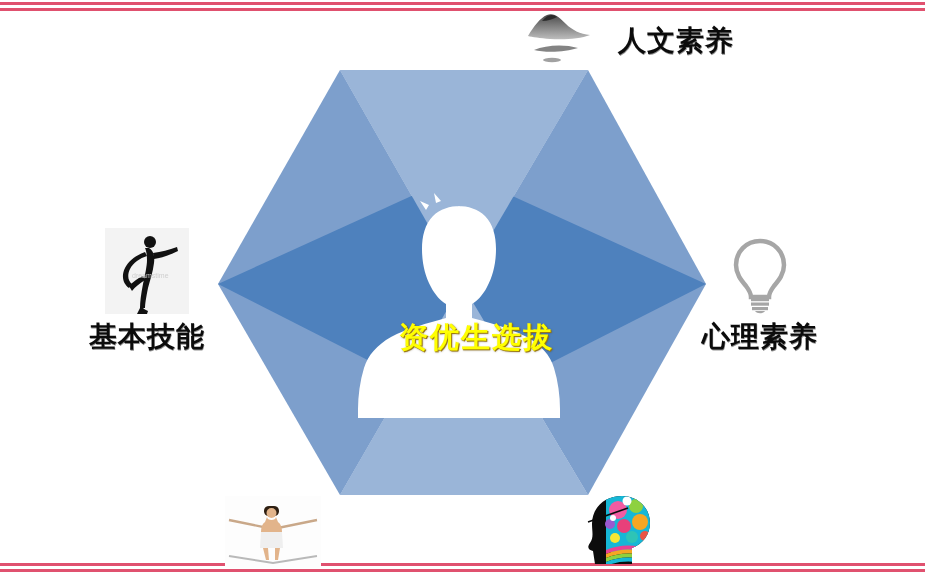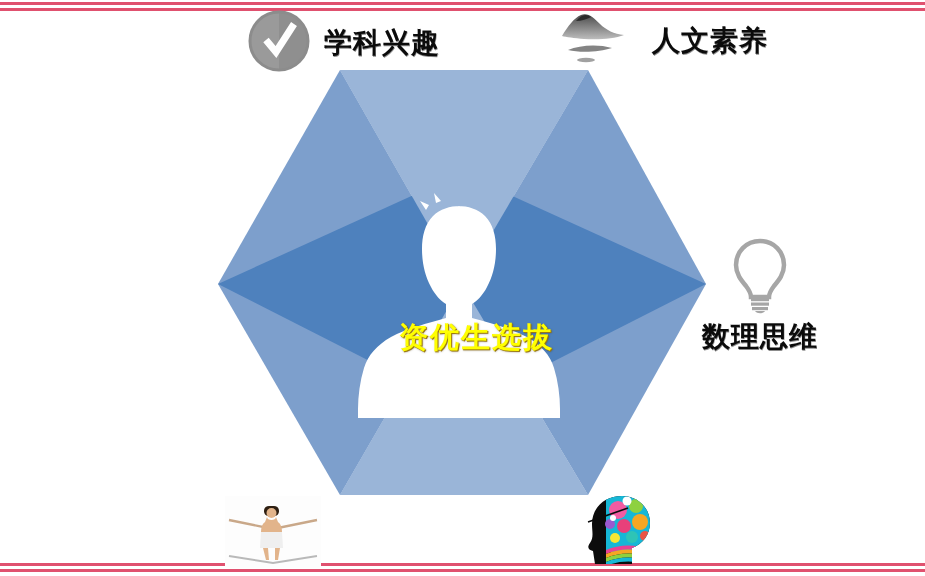--- a/index.html
+++ b/index.html
@@ -75,21 +75,21 @@
     text-shadow: 0.5px 0.5px 0 rgba(0,0,0,.45);
     letter-spacing: 1px;
   }
   .node-icon {
     flex: 0 0 auto;
     display: block;
   }
 
   
   #node-subject   { left: 246px; top: 8px;  }
-  #node-humanity  { left: 554px; top: 8px; justify-content: center;  }
+  #node-humanity  { left: 520px; top: 8px; justify-content: center;  }
   #node-skills    { left: 72px;  top: 228px; width: 150px; }
   #node-math      { left: 690px; top: 236px; width: 140px; }
   #node-psych     { left: 225px; top: 496px; }
   #node-innov     { left: 580px; top: 492px; }
 
   #node-subject .node-label  { margin-left: 12px; }
   #node-humanity .node-label { margin-left: 18px; }
   #node-psych .node-label    { margin-left: 14px; }
   #node-innov .node-label    { margin-left: 8px;  }
 
@@ -153,62 +153,68 @@
           c 0,-13 -3,-25 -11,-33
           c -7,-7 -17,-10 -27,-10
           z" transform="translate(-2,0)"></path>
         <path fill="#ffffff" d="M -36,-104 l -6,-9 l 9,4 z M -26,-111 l -2,-10 l 7,8 z"></path>
       </g>
     </svg>
   </div>
 
   <div class="center-caption">资优生选拔</div>
 
-  <div class="node" id="node-subject">
-    <span class="node-icon">
-      <svg width="66" height="66" viewBox="0 0 66 66" xmlns="http://www.w3.org/2000/svg">
-        <circle cx="33" cy="33" r="29" fill="#9a9a9a"></circle>
-        <path d="M 33,4 A 29,29 0 0,1 33,62 Z" fill="#8f8f8f"></path>
-        <circle cx="33" cy="33" r="29" fill="none" stroke="#8c8c8c" stroke-width="3"></circle>
-        <path d="M 20,32 L 30,44 L 48,16" fill="none" stroke="#ffffff" stroke-width="7" stroke-linecap="butt" stroke-linejoin="miter"></path>
-      </svg>
-    </span>
-    <span class="node-label">学科兴趣</span>
-  </div>
 
   <div class="node" id="node-humanity">
     <span class="node-icon">
       <svg width="80" height="62" viewBox="0 0 80 62" xmlns="http://www.w3.org/2000/svg">
         <defs>
           <linearGradient id="inkg" x1="0" y1="0" x2="0" y2="1">
             <stop offset="0%" stop-color="#3a3a3a"></stop>
             <stop offset="100%" stop-color="#b8b8b8"></stop>
           </linearGradient>
         </defs>
         <path d="M 8,28 C 14,18 20,10 27,7 C 34,4 40,10 46,16 C 52,22 60,26 70,27 C 60,31 44,32 30,31 C 20,30 12,29 8,28 Z" fill="url(#inkg)" opacity="0.92"></path>
         <path d="M 22,13 C 27,7 32,5 37,9 C 33,11 28,13 22,13 Z" fill="#1f1f1f" opacity="0.8"></path>
         <path d="M 14,42 C 26,37 44,36 58,40 C 46,44 26,45 14,42 Z" fill="#6e6e6e" opacity="0.85"></path>
         <ellipse cx="32" cy="52" rx="9" ry="2.2" fill="#8a8a8a" opacity="0.8"></ellipse>
       </svg>
     </span>
     <span class="node-label">人文素养</span>
   </div>
 
+  <div class="node stacked" id="node-skills">
+    <span class="node-icon icon-box">
+      <svg width="84" height="86" viewBox="0 0 84 86" xmlns="http://www.w3.org/2000/svg">
+        <rect x="0" y="0" width="84" height="86" fill="#f3f3f3"></rect>
+        <g fill="#111111">
+          <circle cx="45" cy="14" r="6"></circle>
+          <path d="M 44,20 C 48,22 50,28 49,35 C 48,44 45,52 43,60 C 41,70 40,76 40,80 L 35,80 C 35,74 36,66 38,56 C 40,47 42,38 42,32 C 42,26 41,22 40,20 Z"></path>
+          <path d="M 48,25 C 56,24 64,22 72,19 L 73,23 C 65,27 56,30 49,31 Z"></path>
+          <path d="M 40,24 C 32,27 24,32 20,40 C 16,48 18,56 24,60 L 27,56 C 23,53 22,47 25,41 C 28,35 35,30 42,28 Z"></path>
+          <path d="M 24,58 C 28,54 33,50 38,48 L 40,52 C 35,55 30,59 27,63 Z"></path>
+          <path d="M 36,78 C 38,80 40,82 43,83 L 42,86 L 32,86 Z"></path>
+        </g>
+        <text x="27" y="50" font-family="Liberation Sans, sans-serif" font-size="7" fill="#cfcfcf">dreamstime</text>
+      </svg>
+    </span>
+    <span class="node-label">基本技能</span>
+  </div>
 
   <div class="node stacked" id="node-math">
     <span class="node-icon icon-box">
       <svg width="62" height="78" viewBox="0 0 62 78" xmlns="http://www.w3.org/2000/svg">
         <path d="M 31,5 C 17,5 7,16 7,29 C 7,38 12,44 17,50 C 20,54 22,57 22,61 L 40,61 C 40,57 42,54 45,50 C 50,44 55,38 55,29 C 55,16 45,5 31,5 Z" fill="none" stroke="#a6a6a6" stroke-width="4.5"></path>
         <rect x="22" y="62" width="18" height="3.2" fill="#a6a6a6"></rect>
         <rect x="22" y="66.5" width="18" height="3.2" fill="#a6a6a6"></rect>
         <rect x="23" y="71" width="16" height="3.2" fill="#a6a6a6"></rect>
         <path d="M 26,75 C 28,78 34,78 36,75 Z" fill="#a6a6a6"></path>
       </svg>
     </span>
-    <span class="node-label">数理思维</span>
+    <span class="node-label">心理素养</span>
   </div>
 
   <div class="node" id="node-psych">
     <span class="node-icon">
       <svg width="96" height="72" viewBox="0 0 96 72" xmlns="http://www.w3.org/2000/svg">
         <rect x="0" y="0" width="96" height="72" fill="#fdfdfd"></rect>
         <path d="M 4,24 L 48,33 L 92,24" stroke="#c9a889" stroke-width="2.4" fill="none"></path>
         <path d="M 4,60 L 48,67 L 92,60" stroke="#b9b9b9" stroke-width="2" fill="none"></path>
         <g>
           <path d="M 44,10 C 41,10 39,12 39,15 C 39,18 41,20 44,20 L 49,20 C 52,20 54,18 54,15 C 54,12 52,10 49,10 Z" fill="#2e1f12"></path>

